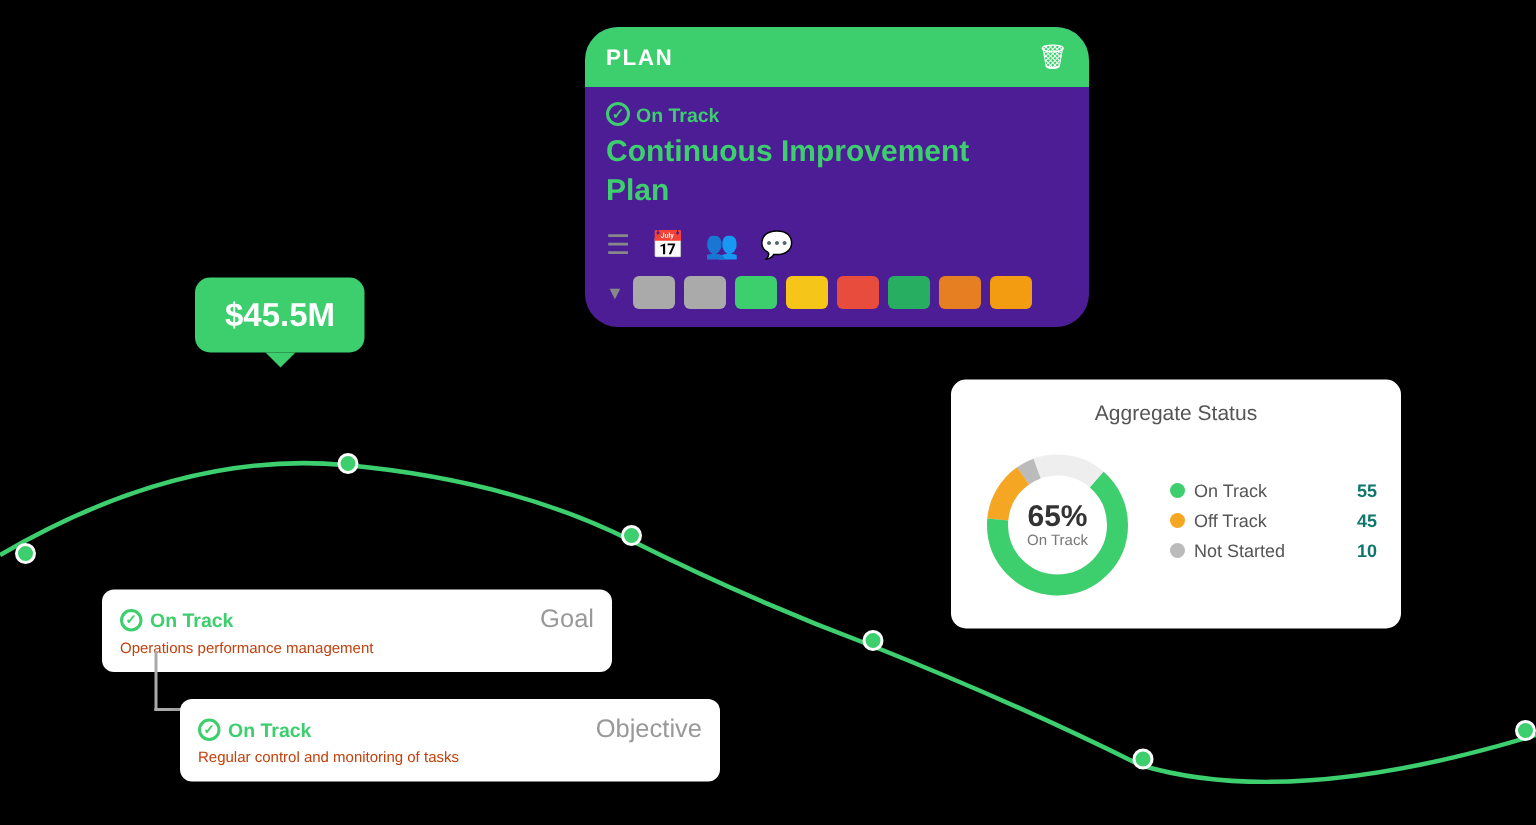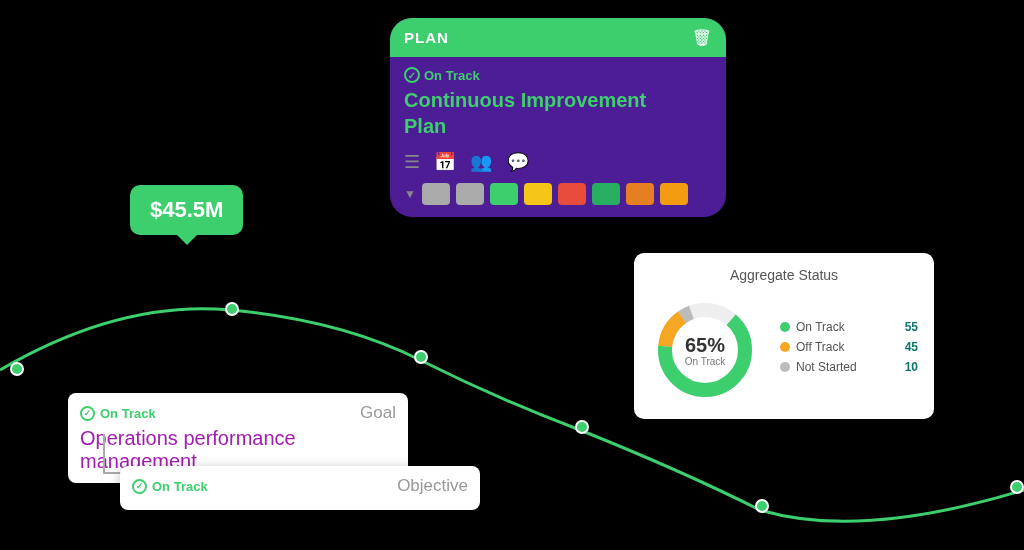--- a/index.html
+++ b/index.html
@@ -152,22 +152,22 @@
       border: 2px solid #3dce6e;
       border-radius: 50%;
       display: flex; align-items: center; justify-content: center;
       font-size: 9px;
     }
     .card-type {
       font-size: 17px;
       color: #999;
     }
     .card-desc {
-      font-size: 20px;
-      color: #a21caf;
+      font-size: 10px;
+      color: #c2410c;
     }
 
     
     .objective-card {
       position: absolute;
       top: 466px;
       left: 120px;
       width: 360px;
       background: #fff;
       border-radius: 8px;
@@ -328,20 +328,21 @@
 <div class="l-connector"></div>
 
 <div class="objective-card">
   <div class="card-top-row">
     <div class="on-track-label">
       <div class="on-track-circle">✓</div>
       <span>On Track</span>
     </div>
     <span class="card-type">Objective</span>
   </div>
+  <div class="card-desc">Regular control and monitoring of tasks</div>
 </div>
 
 <div class="aggregate-card">
   <div class="aggregate-title">Aggregate Status</div>
   <div class="aggregate-body">
     <div class="donut-wrapper">
       
       <svg width="110" height="110" viewBox="0 0 110 110">
 
         <circle cx="55" cy="55" r="40" fill="none" stroke="#eee" stroke-width="14"></circle>

